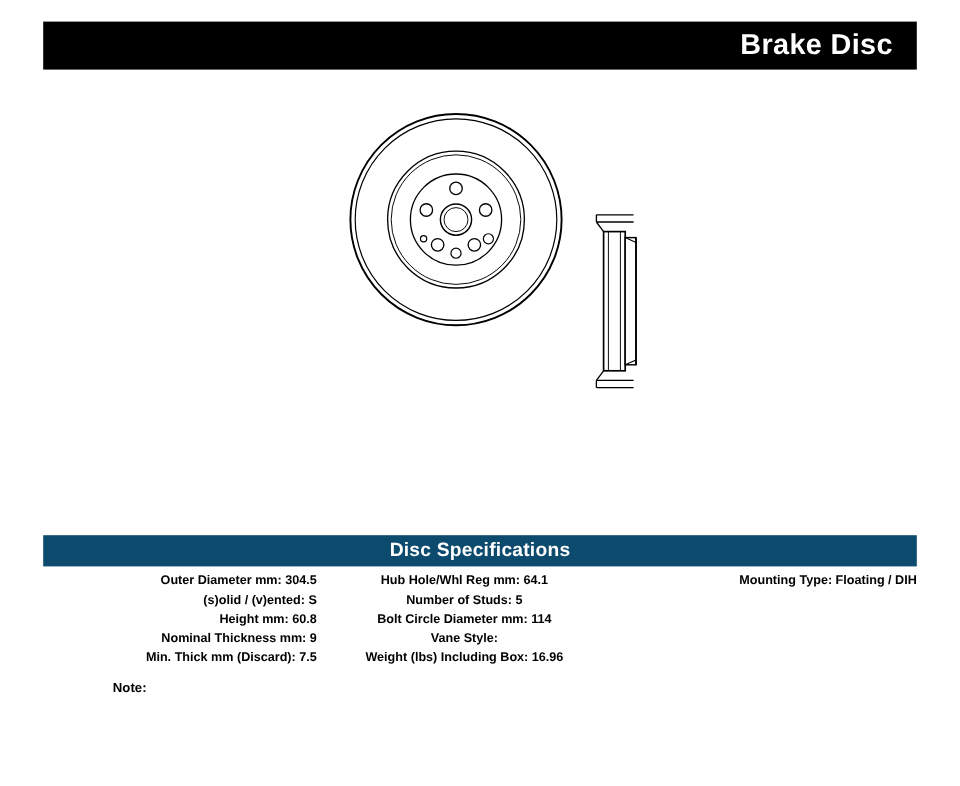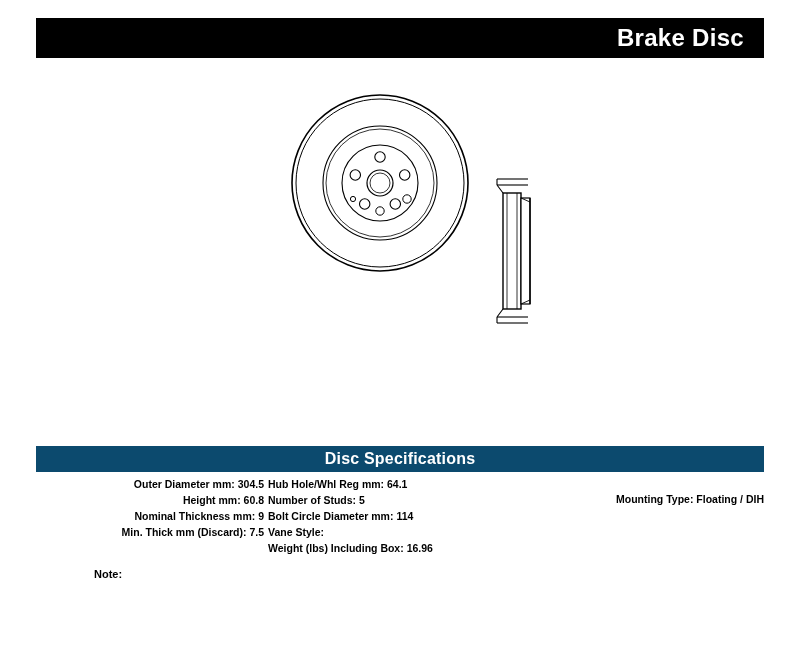--- a/index.html
+++ b/index.html
@@ -79,22 +79,22 @@
     top: 476px;
     width: 728px;
     height: 110px;
     font-size: 10.5px;
   }
   .col {
     position: absolute;
     top: 0;
   }
   .col-left  { left: 0px;   width: 228px; text-align: right; }
-  .col-mid   { left: 232px; width: 238px; text-align: left; }
-  .col-right { left: 476px; width: 252px; text-align: right; margin-top: 15px; }
+  .col-mid   { left: 232px; width: 238px; text-align: center; }
+  .col-right { left: 476px; width: 252px; text-align: right; }
 
   .spec-line {
     height: 16px;
     line-height: 16px;
     white-space: nowrap;
   }
   .spec-label { font-weight: bold; }
   .spec-value { font-weight: bold; }
 
   .note-row {
@@ -175,20 +175,24 @@
 <div class="spec-bar">Disc Specifications</div>
 
 <div class="spec-columns">
 
   <div class="col col-left">
     <div class="spec-line">
       <span class="spec-label">Outer Diameter mm:</span>
       <span class="spec-value"> 304.5</span>
     </div>
     <div class="spec-line">
+      <span class="spec-label">(s)olid / (v)ented:</span>
+      <span class="spec-value"> S</span>
+    </div>
+    <div class="spec-line">
       <span class="spec-label">Height mm:</span>
       <span class="spec-value"> 60.8</span>
     </div>
     <div class="spec-line">
       <span class="spec-label">Nominal Thickness mm:</span>
       <span class="spec-value"> 9</span>
     </div>
     <div class="spec-line">
       <span class="spec-label">Min. Thick mm (Discard):</span>
       <span class="spec-value"> 7.5</span>

